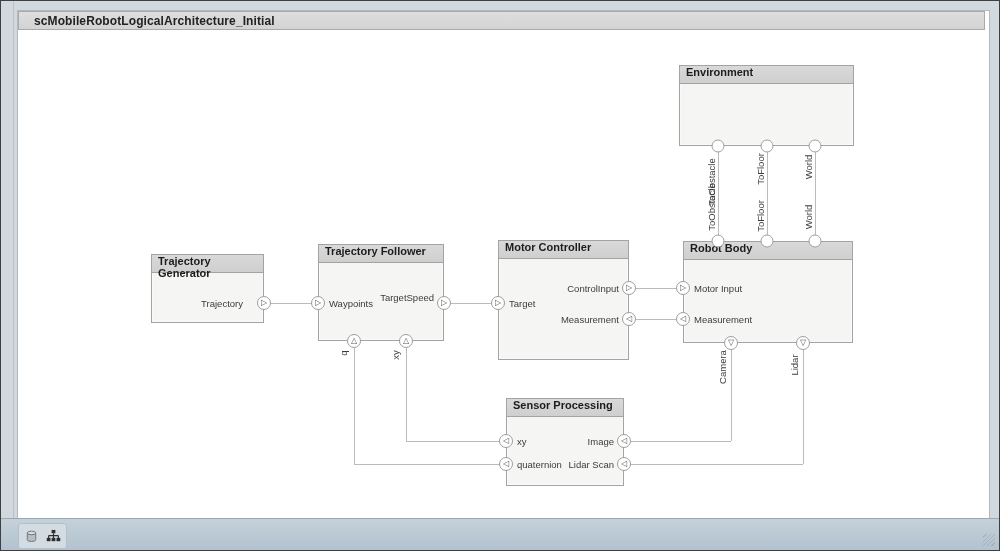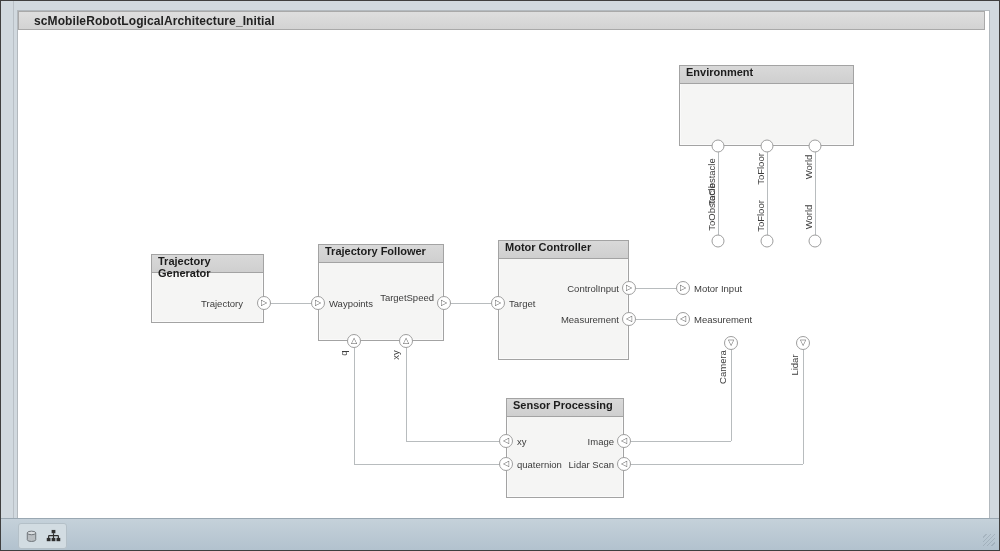--- a/index.html
+++ b/index.html
@@ -113,28 +113,33 @@
         <span>Trajectory Follower</span>
       </div>
     </div>
 
     <div class="block" style="left:497px;top:239px;width:131px;height:120px;">
       <div class="hdr">
         <span>Motor Controller</span>
       </div>
     </div>
 
+    <div class="block" style="left:682px;top:240px;width:170px;height:102px;">
+      <div class="hdr">
+        <span>Robot Body</span>
+      </div>
+    </div>
 
     <div class="block" style="left:678px;top:64px;width:175px;height:81px;">
       <div class="hdr">
         <span>Environment</span>
       </div>
     </div>
 
-    <div class="block" style="left:505px;top:397px;width:118px;height:100px;">
+    <div class="block" style="left:505px;top:397px;width:118px;height:88px;">
       <div class="hdr">
         <span>Sensor Processing</span>
       </div>
     </div>
 
     <div class="pb" style="left:263px;top:302px;">
         <span class="tri">▷</span>
       </div>
     <div class="pb" style="left:317px;top:302px;">
         <span class="tri">▷</span>

